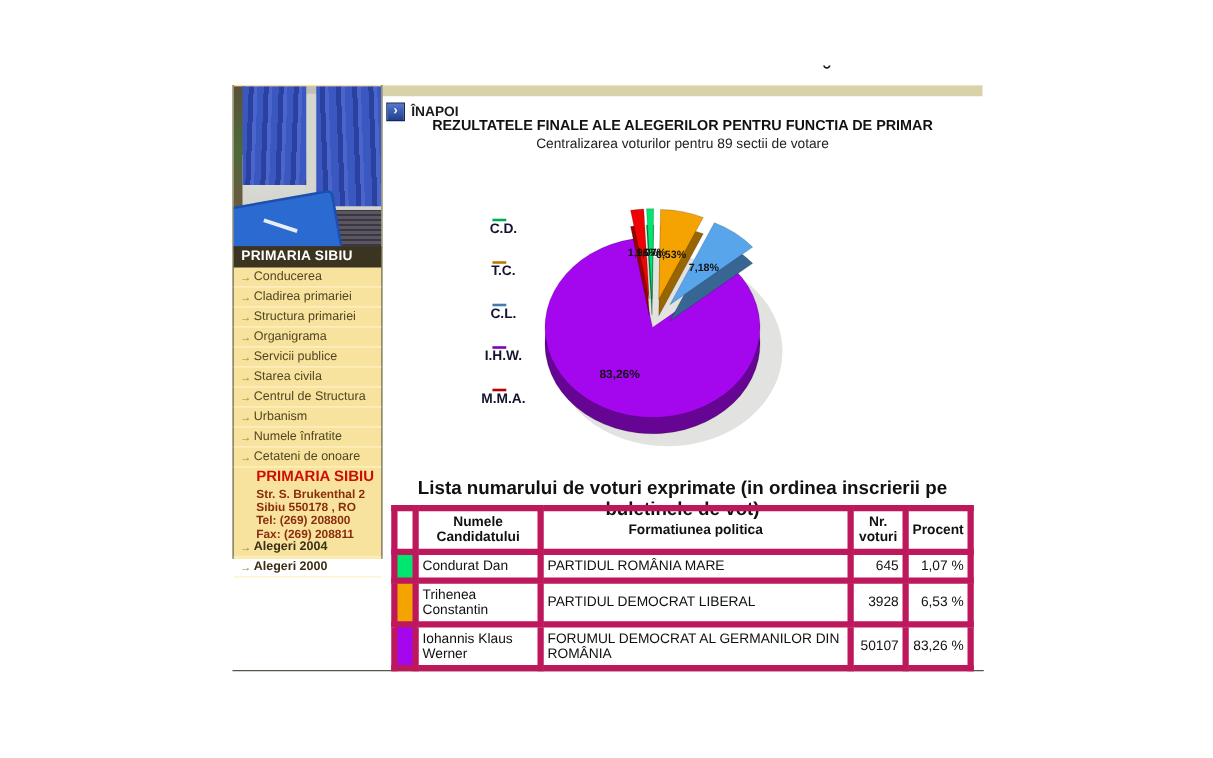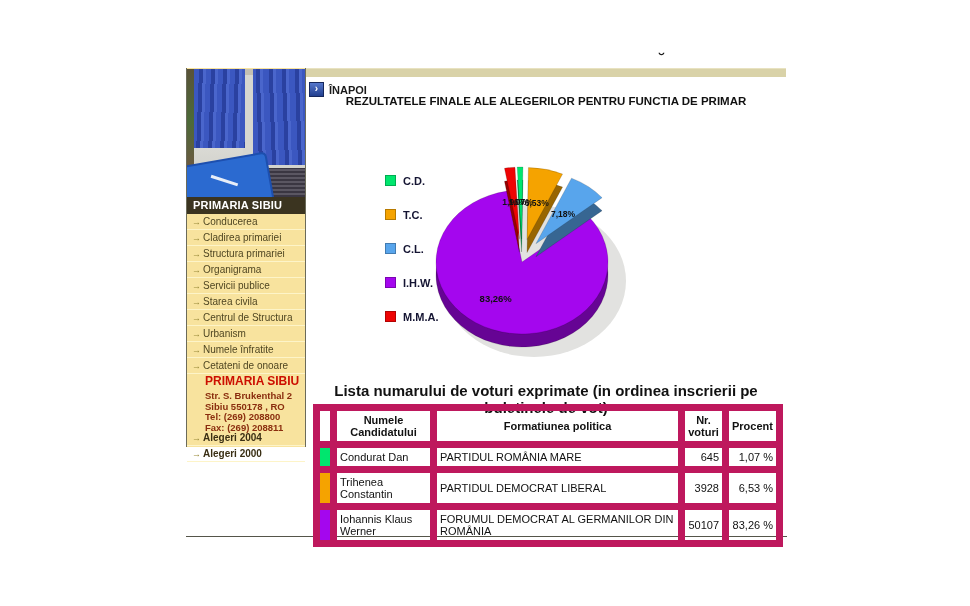--- a/index.html
+++ b/index.html
@@ -39,31 +39,31 @@
 
   
   .back{position:absolute;left:309px;top:82px;display:flex;align-items:center;cursor:pointer;}
   .back-icon{width:13px;height:13px;background:linear-gradient(#5577cc,#223f8f);border:1px solid #16275c;color:#fff;font-size:10px;font-weight:bold;line-height:12px;text-align:center;margin-right:5px;}
   .back-label{font-weight:bold;font-size:11px;color:#1a1a1a;}
   .page-title{position:absolute;left:306px;top:95px;width:480px;text-align:center;font-weight:bold;font-size:11.5px;color:#111111;}
   .page-subtitle{position:absolute;left:306px;top:109px;width:480px;text-align:center;font-size:11px;color:#222222;}
 
   
   .legend{position:absolute;left:385px;top:175px;}
-  .legend-item{display:flex;align-items:flex-start;height:12px;margin-bottom:22px;}
+  .legend-item{display:flex;align-items:center;height:12px;margin-bottom:22px;flex-direction:column;}
   .legend-swatch{width:11px;height:11px;margin-right:7px;border:1px solid rgba(0,0,0,0.25);box-sizing:border-box;}
   .legend-label{font-weight:bold;font-size:11px;color:#141432;}
 
   
   #pie-svg{position:absolute;left:390px;top:130px;}
 
   
   .tbl-caption{position:absolute;left:306px;top:382px;width:480px;text-align:center;font-weight:bold;font-size:15px;color:#111;}
   table.results{position:absolute;left:313px;top:404px;border-collapse:collapse;table-layout:fixed;font-size:11px;color:#111;}
-  table.results th,table.results td{border:7px solid #be185d;padding:3px 3px;line-height:12px;}
+  table.results th,table.results td{border:5px solid #be185d;padding:3px 3px;line-height:12px;}
   table.results th{font-weight:bold;text-align:center;height:15px;}
   td.swatch{padding:0;}
   td.num{text-align:right;}
   .col-sw{width:17px;}.col-name{width:100px;}.col-party{width:248px;}.col-votes{width:44px;}.col-pct{width:47px;}
 </style>
 </head>
 <body>
 
 <div id="app">
 
@@ -142,20 +142,21 @@
         </div>
       </div>
   </div>
   <div class="bottomline"></div>
 
   <div class="back">
     <span class="back-icon">›</span>
     <span class="back-label">ÎNAPOI</span>
   </div>
   <div class="page-title">REZULTATELE FINALE ALE ALEGERILOR PENTRU FUNCTIA DE PRIMAR</div>
+  <div class="page-subtitle">Centralizarea voturilor pentru 89 sectii de votare</div>
 
   <div class="legend" id="legend">
       <div class="legend-item">
         <span class="legend-swatch" style="background: rgb(0, 230, 110);"></span>
         <span class="legend-label">C.D.</span>
       </div>
       <div class="legend-item">
         <span class="legend-swatch" style="background: rgb(245, 163, 0);"></span>
         <span class="legend-label">T.C.</span>
       </div>

